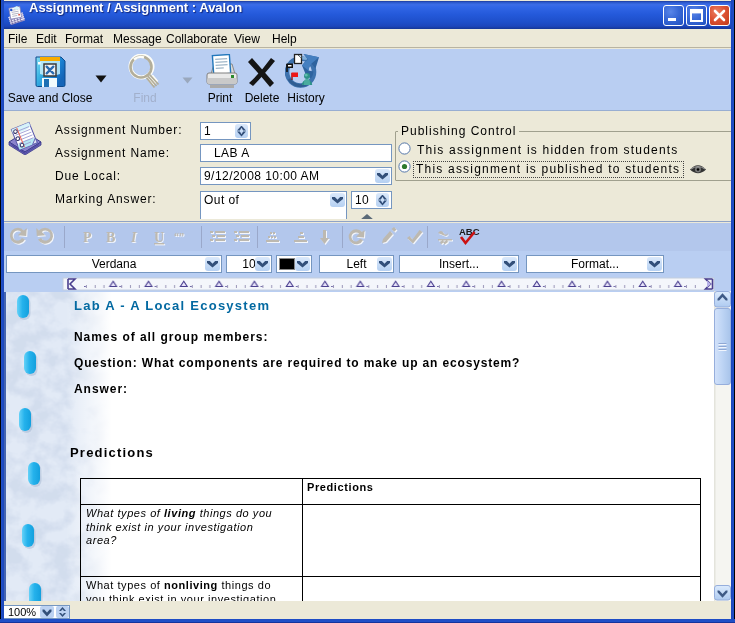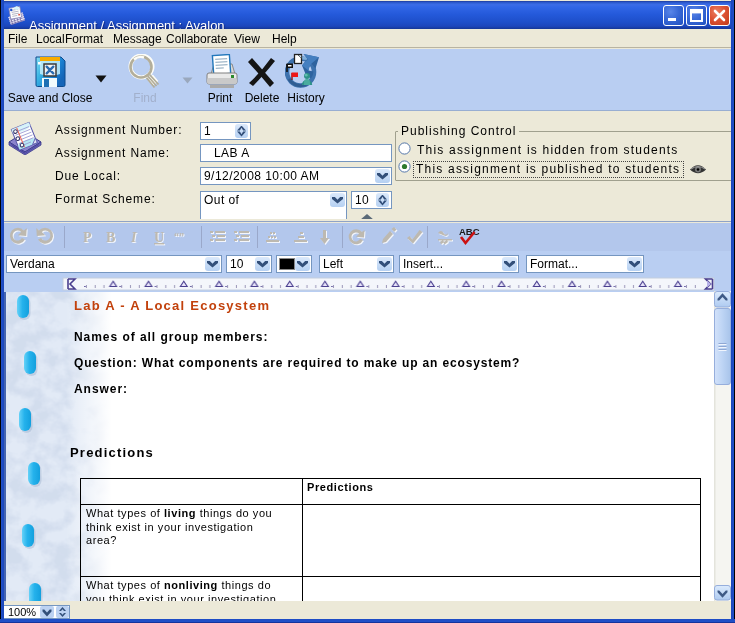--- a/index.html
+++ b/index.html
@@ -2,21 +2,21 @@
 <html><head>
 <meta charset="utf-8">
 <style>
   html,body{margin:0;padding:0;background:#fff;}
   *{box-sizing:border-box;}
   #win{position:relative;width:735px;height:623px;font-family:"Liberation Sans",sans-serif;overflow:hidden;background:#ECE9D8;outline:1px solid #000;}
   .abs{position:absolute;}
   
   #titlebar{left:1px;top:1px;width:733px;height:28px;
     background:linear-gradient(180deg,#1c3a9c 0%,#2e5dd2 6%,#3b6ce6 13%,#3166e6 22%,#2459da 48%,#1e4fca 75%,#1c46bc 90%, #153796 100%);}
-  #titletxt{left:29px;top:18px;color:#fff;font-size:13px;font-weight:normal;letter-spacing:0px;text-shadow:1px 1px 1px #12277a;}
+  #titletxt{left:29px;top:0;color:#fff;font-size:13px;font-weight:bold;letter-spacing:0px;text-shadow:1px 1px 1px #12277a;}
   .capbtn{top:5px;width:21px;height:21px;border-radius:3px;border:1px solid #fff;}
   #btnmin{left:663px;background:radial-gradient(circle at 35% 30%,#5a86e8 0%,#3868d6 45%,#2050c0 100%);}
   #btnmax{left:686px;background:radial-gradient(circle at 35% 30%,#5a86e8 0%,#3868d6 45%,#2050c0 100%);}
   #btnclose{left:709px;background:radial-gradient(circle at 35% 30%,#ec8163 0%,#dd5335 45%,#c23a17 100%);}
   
   #menubar{left:4px;top:29px;width:727px;height:19px;background:#ECE9D8;border-bottom:1px solid #B8B4A2;font-size:12px;color:#000;}
   .mi{position:absolute;top:3px;}
   
   #toolbar{left:4px;top:49px;width:727px;height:62px;background:#B9CEF2;border-bottom:1px solid #98aed2;}
   .tlabel{position:absolute;font-size:12px;color:#000;top:91px;text-align:center;}
@@ -32,21 +32,21 @@
   .spin:after{content:"";position:absolute;left:2px;bottom:1.5px;width:9px;height:5.5px;background:#33507a;clip-path:polygon(0 10%,32% 10%,50% 58%,68% 10%,100% 10%,50% 100%);}
   .combo{position:absolute;width:15px;height:14px;border-radius:3px;
     background:linear-gradient(180deg,#dbe9fb,#b5d0f2);}
   .combo:before{content:"";position:absolute;left:2px;top:3.5px;width:11px;height:7px;background:#33507a;clip-path:polygon(0 0,22% 0,50% 48%,78% 0,100% 0,100% 35%,50% 100%,0 35%);}
   .fctl{position:absolute;height:18px;background:#fff;border:1px solid #7596c0;font-size:12px;color:#000;padding:1px 3px;}
   
   #divider{left:4px;top:219px;width:727px;height:3px;background:#ECE9D8;border-bottom:1px solid #8fa3c6;}
   
   #fmtbar{left:4px;top:223px;width:727px;height:28px;background:#B3C7EC;}
   
-  #fontrow{left:4px;top:251px;width:727px;height:26px;background:#B9CEF2;}
+  #fontrow{left:4px;top:251px;width:727px;height:26px;background:#B9CEF2;text-align:center;}
   
   #rulerrow{left:4px;top:277px;width:727px;height:15px;background:#B9CEF2;}
   
   #doc{left:4px;top:292px;width:710px;height:309px;background:#ffffff;border-left:2px solid #4464b0;overflow:hidden;}
   
   #vscroll{left:714px;top:291px;width:17px;height:310px;background:#f4f4f0;}
   
   #statusbar{left:4px;top:601px;width:727px;height:18px;background:#ECE9D8;}
   
   #bleft{left:0;top:0;width:4px;height:623px;background:linear-gradient(90deg,#000 0,#000 1px,#2050c8 1px,#1b46bb 4px);}
@@ -79,21 +79,21 @@
       <rect x="5" y="1" width="11" height="11" fill="#fff" stroke="#8888bb" stroke-width="0.8"></rect>
       <path d="M7 3.5 h7 M7 5.5 h7 M7 7.5 h7 M7 9.5 h5" stroke="#aab" stroke-width="0.8"></path>
       <circle cx="7" cy="3" r="1.2" fill="#2255cc"></circle>
       <circle cx="14" cy="9" r="1" fill="#e05544"></circle>
     </g>
     <path d="M8 2 l4 -2 3 3 -4 1 z" fill="#d8f4fa"></path>
   </svg>
 
   <div class="abs" id="menubar">
     <span class="mi" style="left:4px;">File</span>
-    <span class="mi" style="left:32px;">Local</span>
+    <span class="mi" style="left:32px;">Edit</span>
     <span class="mi" style="left:61px;">Format</span>
     <span class="mi" style="left:109px;">Message</span>
     <span class="mi" style="left:162px;">Collaborate</span>
     <span class="mi" style="left:230px;">View</span>
     <span class="mi" style="left:268px;">Help</span>
   </div>
 
   <div class="abs" id="toolbar"></div>
   <div class="tlabel" style="left:5px;width:90px;">Save and Close</div>
   <div class="tlabel gray" style="left:125px;width:40px;">Find</div>
@@ -169,21 +169,21 @@
     <circle cx="22" cy="23" r="3" fill="#2e9288"></circle>
     <circle cx="21.2" cy="22.2" r="1.4" fill="#5fbcae"></circle>
     <path d="M16.8 32 a5.2 5.2 0 0 1 10.4 0 z" fill="#2e9288"></path>
     <path d="M19 29.5 a3 3.4 0 0 1 6 0 l0 2.5 -6 0 z" fill="#49ab9e"></path>
   </svg>
 
   <div class="abs" id="formarea"></div>
   <div class="flabel" style="left:55px;top:123px;">Assignment Number:</div>
   <div class="flabel" style="left:55px;top:146px;">Assignment Name:</div>
   <div class="flabel" style="left:55px;top:169px;">Due Local:</div>
-  <div class="flabel" style="left:55px;top:192px;">Format Scheme:</div>
+  <div class="flabel" style="left:55px;top:192px;">Marking Answer:</div>
 
   <svg class="abs" style="left:8px;top:120px;" width="34" height="35" viewBox="0 0 34 35">
     <path d="M1 22 L17 12 L33 22 L17 32 z" fill="#8b84cc" stroke="#3a3a8c" stroke-width="1"></path>
     <path d="M1 22 v3 L17 35 L33 25 v-3 L17 32 z" fill="#6a63b8" stroke="#3a3a8c" stroke-width="0.8"></path>
     <path d="M3 24.5 L17 33.5 M5 26 L17 33 M31 24.5 L17 33.5" stroke="#443f9a" stroke-width="0.7"></path>
     <g transform="rotate(-22 16 14)">
       <path d="M6 5 h19 v22 h-19 z" fill="#ffffff" stroke="#5555aa" stroke-width="1"></path>
       <path d="M6 5 h19 v4 q-8 4 -19 0 z" fill="#d2f2fa" opacity="0.9"></path>
       <path d="M25 27 h-19 v-5 q10 -3 19 0 z" fill="#aee4f2" opacity="0.9"></path>
       <path d="M7.5 9 h16 M7.5 12 h16 M7.5 15 h16 M7.5 18 h16 M7.5 21 h16 M7.5 24 h12" stroke="#9a9ad2" stroke-width="0.8"></path>
@@ -260,21 +260,21 @@
   </div>
   <div class="abs" id="fontrow">
     <div class="fctl" style="left:2px;top:4px;width:216px;">Verdana<span class="combo" style="right:1px;top:1px;"></span></div>
     <div class="fctl" style="left:222px;top:4px;width:46px;">10<span class="combo" style="right:1px;top:1px;"></span></div>
     <div class="fctl" style="left:272px;top:4px;width:36px;">
         <span style="position:absolute;left:2px;top:2px;width:16px;height:12px;background:#000;border:1px solid #888;"></span>
         <span class="combo" style="right:1px;top:1px;"></span>
       </div>
     <div class="fctl" style="left:315px;top:4px;width:75px;">Left<span class="combo" style="right:1px;top:1px;"></span></div>
     <div class="fctl" style="left:395px;top:4px;width:120px;">Insert...<span class="combo" style="right:1px;top:1px;"></span></div>
-    <div class="fctl" style="left:522px;top:4px;width:118px;">Format...<span class="combo" style="right:1px;top:1px;"></span></div>
+    <div class="fctl" style="left:522px;top:4px;width:138px;">Format...<span class="combo" style="right:1px;top:1px;"></span></div>
   </div>
   <div class="abs" id="rulerrow">
     <svg width="727" height="15" viewBox="0 0 727 15" style="position:absolute;left:0;top:0;">
       <defs>
         <pattern id="rt" x="104.5" y="0" width="35.3" height="13" patternUnits="userSpaceOnUse">
           <path d="M4.7 4.2 l3.4 5.3 h-6.8 z" fill="#e8e4fa" stroke="#4a3f8f" stroke-width="1.1"></path>
           <path d="M1.2 9.5 h1.4 M11 9.5 h1.4" stroke="#4a3f8f" stroke-width="1"></path>
           <path d="M13.2 8 v3 M22 8 v3 M30.8 8 v3" stroke="#9a96b8" stroke-width="1"></path>
         </pattern>
       </defs>
@@ -317,34 +317,34 @@
       </g>
       <g fill="url(#pill)">
         <rect x="11" y="3" width="12" height="23" rx="6"></rect>
         <rect x="18" y="59" width="12" height="23" rx="6"></rect>
         <rect x="13" y="116" width="12" height="23" rx="6"></rect>
         <rect x="22" y="170" width="12" height="23" rx="6"></rect>
         <rect x="16" y="232" width="12" height="23" rx="6"></rect>
         <rect x="23" y="291" width="12" height="23" rx="6"></rect>
       </g>
     </svg>
-    <div class="abs" style="left:68px;top:6px;color:#c2410c;font-weight:bold;font-size:13px;letter-spacing:1.25px;">Lab A - A Local Ecosystem</div>
+    <div class="abs" style="left:68px;top:6px;color:#0369a1;font-weight:bold;font-size:13px;letter-spacing:1.25px;">Lab A - A Local Ecosystem</div>
     <div class="abs" style="left:68px;top:38px;color:#000;font-weight:bold;font-size:12px;letter-spacing:0.95px;">Names of all group members:</div>
     <div class="abs" style="left:68px;top:64px;color:#000;font-weight:bold;font-size:12px;letter-spacing:0.85px;">Question: What components are required to make up an ecosystem?</div>
     <div class="abs" style="left:68px;top:90px;color:#000;font-weight:bold;font-size:12px;letter-spacing:0.95px;">Answer:</div>
     <div class="abs" style="left:64px;top:153px;color:#000;font-weight:bold;font-size:13px;letter-spacing:1.2px;">Predictions</div>
     <table style="position:absolute;left:74px;top:186px;border-collapse:collapse;font-size:11px;letter-spacing:0.55px;" cellspacing="0">
       <tbody>
           <tr>
         <td style="border:1px solid #000;width:222px;height:26px;"></td>
         <td style="border:1px solid #000;width:398px;font-weight:bold;padding:2px 4px;vertical-align:top;letter-spacing:0.6px;">Predictions</td>
       </tr>
       <tr>
         <td style="border:1px solid #000;padding:2px 4px 2px 5px;vertical-align:top;height:72px;line-height:13.5px;">
-              <div style="width:196px;">What types of <b>living</b> things do you think exist in your investigation area?</div>
+              <div style="width:196px;font-style:italic;">What types of <b>living</b> things do you think exist in your investigation area?</div>
             </td>
         <td style="border:1px solid #000;"></td>
       </tr>
       <tr>
         <td style="border:1px solid #000;padding:2px 4px 2px 5px;vertical-align:top;height:40px;line-height:13.5px;">
               <div style="width:196px;">What types of <b>nonliving</b> things do you think exist in your investigation area?</div>
             </td>
         <td style="border:1px solid #000;"></td>
       </tr>
     </tbody>

